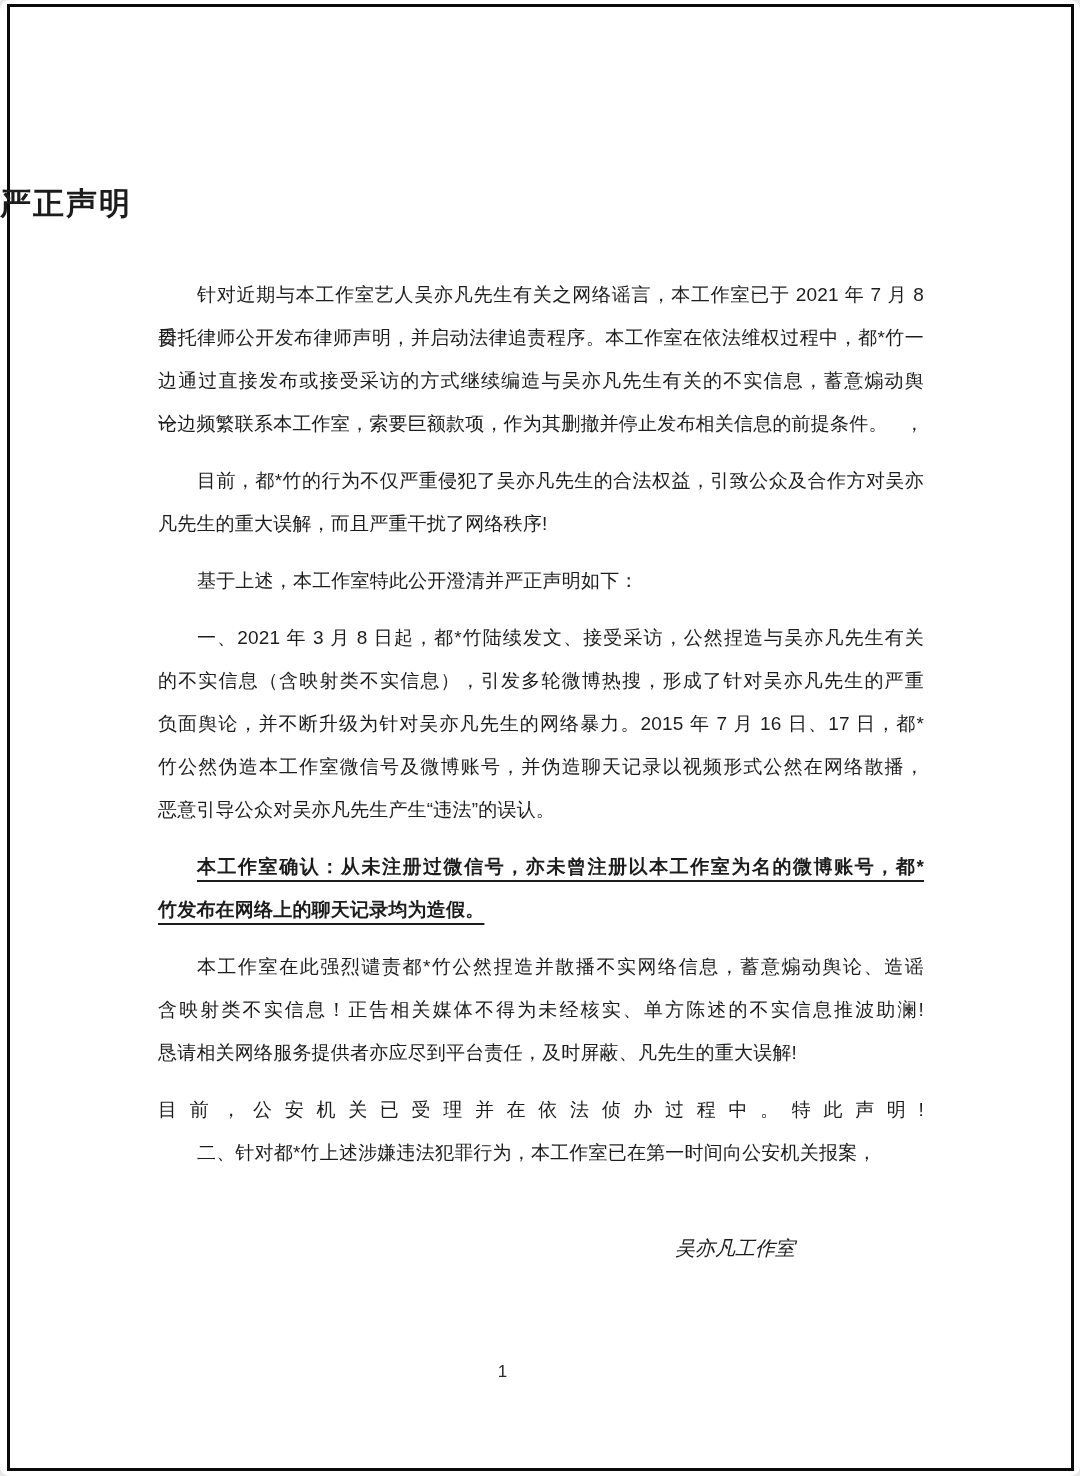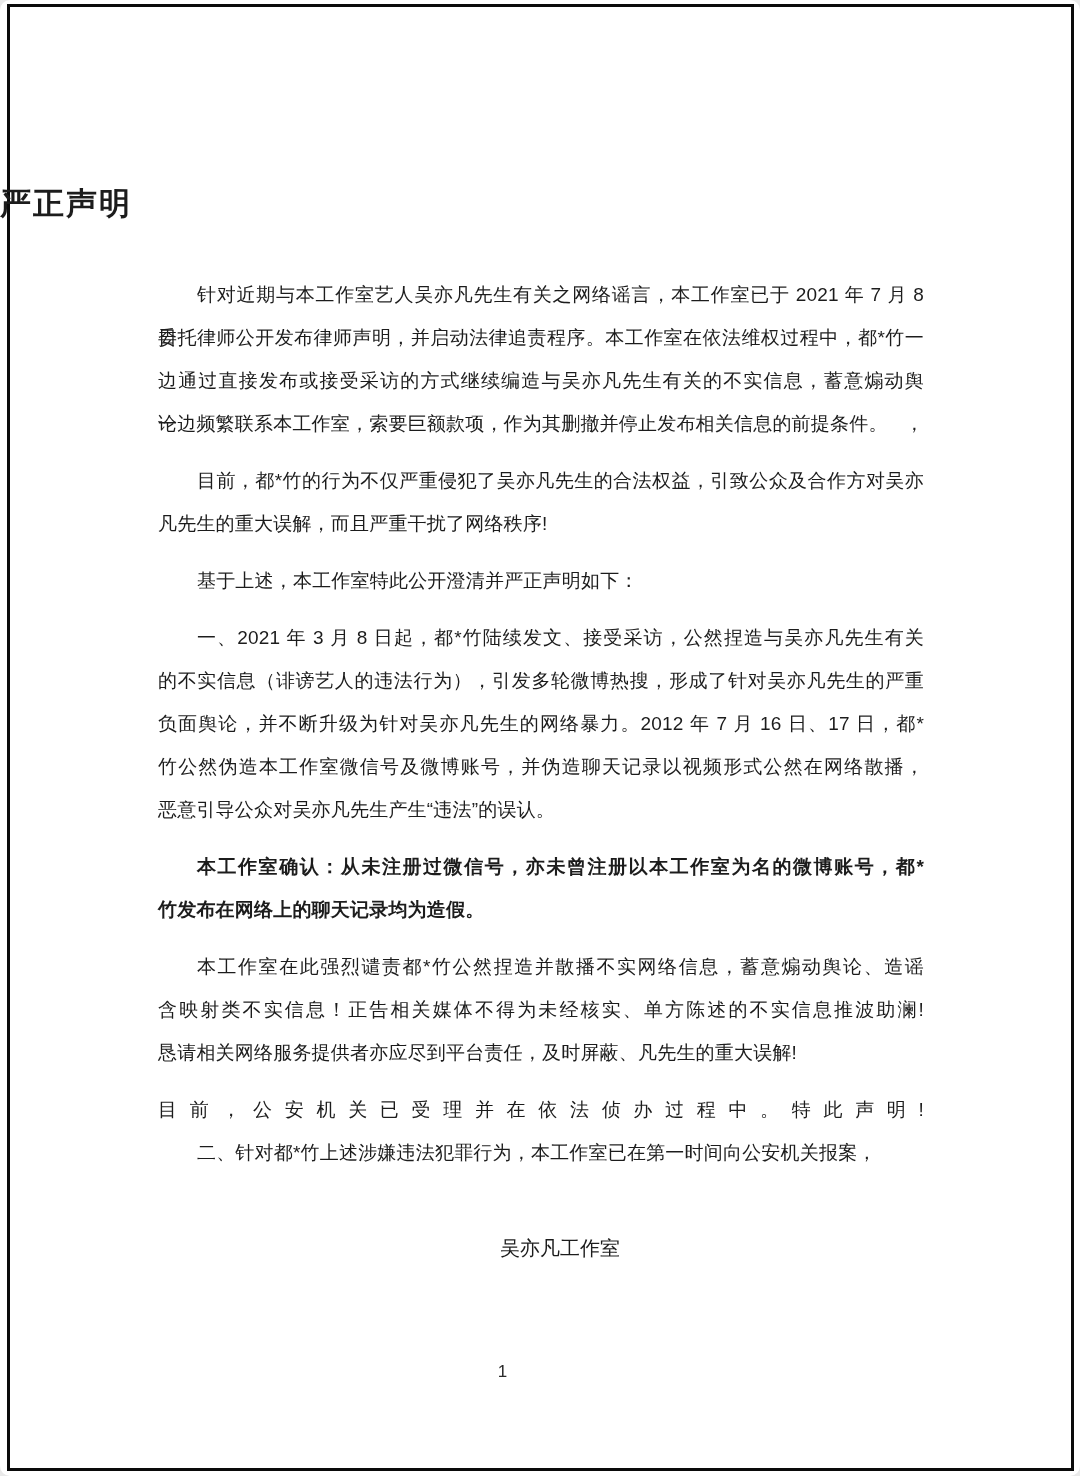--- a/index.html
+++ b/index.html
@@ -58,30 +58,32 @@
   .para .line:not(:last-child) {
     white-space: normal;
     text-align: justify;
     text-align-last: justify;
   }
   .line.first {
     text-indent: 2.05em;
   }
   .para.emphasis .line {
     font-weight: bold;
+    text-decoration: underline;
     text-underline-offset: 7px;
     text-decoration-thickness: 2px;
   }
   .signature-block {
     position: absolute;
     top: 1228px;
     left: 500px;
     width: 470px;
-    text-align: left;
+    text-align: center;
     font-size: 20px;
+    font-style: italic;
   }
   .signature-name {
     line-height: 40px;
   }
   .signature-date {
     line-height: 40px;
     margin-top: 20px;
   }
   .page-number {
     position: absolute;
@@ -110,22 +112,22 @@
       </div>
       <div class="para">
         <div class="line first">目前，都*竹的行为不仅严重侵犯了吴亦凡先生的合法权益，引致公众及合作方对吴亦</div>
         <div class="line">凡先生的重大误解，而且严重干扰了网络秩序!</div>
       </div>
       <div class="para">
         <div class="line first">基于上述，本工作室特此公开澄清并严正声明如下：</div>
       </div>
       <div class="para">
         <div class="line first">一、2021 年 3 月 8 日起，都*竹陆续发文、接受采访，公然捏造与吴亦凡先生有关</div>
-        <div class="line">的不实信息（诽谤艺人的违法行为），引发多轮微博热搜，形成了针对吴亦凡先生的严重</div>
-        <div class="line">负面舆论，并不断升级为针对吴亦凡先生的网络暴力。2012 年 7 月 16 日、17 日，都*</div>
+        <div class="line">的不实信息（含映射类不实信息），引发多轮微博热搜，形成了针对吴亦凡先生的严重</div>
+        <div class="line">负面舆论，并不断升级为针对吴亦凡先生的网络暴力。2015 年 7 月 16 日、17 日，都*</div>
         <div class="line">竹公然伪造本工作室微信号及微博账号，并伪造聊天记录以视频形式公然在网络散播，</div>
         <div class="line">恶意引导公众对吴亦凡先生产生“违法”的误认。</div>
       </div>
       <div class="para emphasis">
         <div class="line first">本工作室确认：从未注册过微信号，亦未曾注册以本工作室为名的微博账号，都*</div>
         <div class="line">竹发布在网络上的聊天记录均为造假。</div>
       </div>
       <div class="para">
         <div class="line first">本工作室在此强烈谴责都*竹公然捏造并散播不实网络信息，蓄意煽动舆论、造谣</div>
         <div class="line">含映射类不实信息！正告相关媒体不得为未经核实、单方陈述的不实信息推波助澜!</div>

